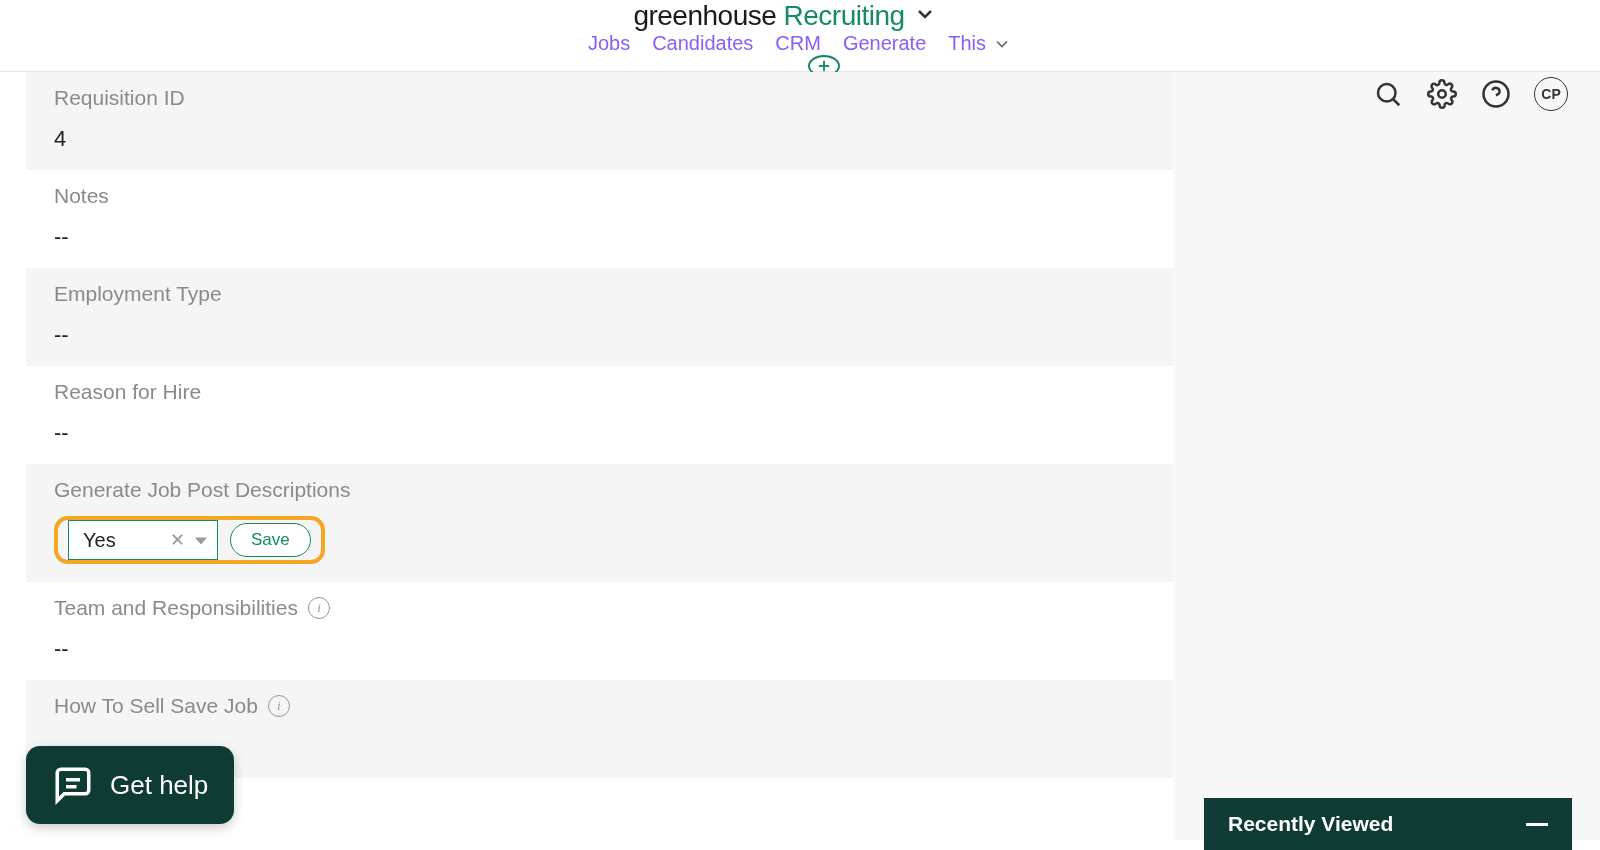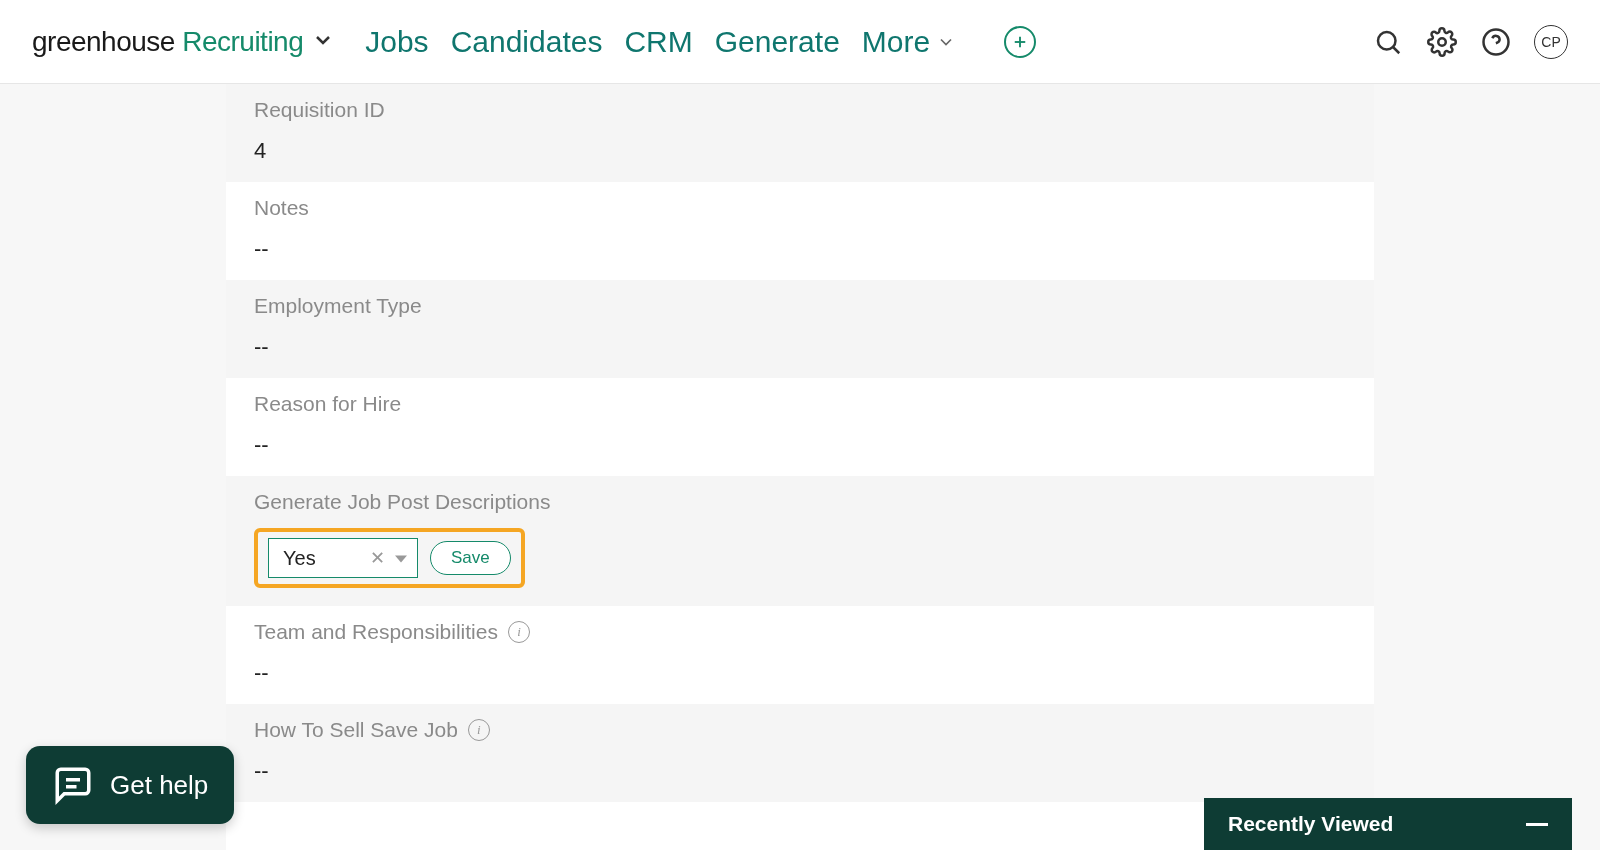--- a/index.html
+++ b/index.html
@@ -11,24 +11,25 @@
       font-family: -apple-system, BlinkMacSystemFont, "Segoe UI", Helvetica, Arial, sans-serif;
       background: #fff;
       width: 1600px;
       height: 850px;
       overflow: hidden;
       position: relative;
     }
     .header {
       display: flex;
       align-items: center;
-      height: 84px;
+      height: 72px;
       padding: 0 32px 0 32px;
       border-bottom: 1px solid #e6e6e6;
       background: #fff;
+      flex-direction: column;
     }
     .logo-area {
       display: flex;
       align-items: center;
       gap: 8px;
       margin-right: 30px;
     }
     .logo-text {
       font-size: 28px;
       font-weight: 400;
@@ -43,22 +44,22 @@
     .logo-caret svg {
       width: 24px;
       height: 24px;
     }
     .nav {
       display: flex;
       align-items: center;
       gap: 22px;
     }
     .nav-item {
-      font-size: 30px;
-      color: #0f766e;
+      font-size: 20px;
+      color: #8b5cf6;
       cursor: pointer;
       display: flex;
       align-items: center;
       gap: 6px;
     }
     .add-btn {
       margin-left: 48px;
       width: 32px;
       height: 32px;
       border: 2.5px solid #158a6a;
@@ -86,30 +87,31 @@
     .hdr-icon svg { width: 30px; height: 30px; }
     .avatar {
       width: 34px;
       height: 34px;
       border: 1.5px solid #333;
       border-radius: 50%;
       display: flex;
       align-items: center;
       justify-content: center;
       font-size: 14px;
-      font-weight: 400;
+      font-weight: 700;
       color: #333;
       cursor: pointer;
     }
     .page-body {
       background: #f7f7f7;
       height: calc(100% - 82px);
       display: flex;
-      justify-content: center;
+      justify-content: flex-start;
       overflow: hidden;
+      margin-left: 26px;
     }
     .card {
       width: 1148px;
       background: #fff;
       margin-top: 0;
     }
     .field-row {
       padding: 14px 28px 18px 28px;
     }
     .field-row.alt {
@@ -138,22 +140,22 @@
       font-size: 13px;
       font-style: italic;
       font-family: Georgia, serif;
       color: #999;
     }
     .hl-box {
       display: inline-flex;
       align-items: center;
       gap: 12px;
       border: 4px solid #f5a623;
-      border-radius: 6px;
-      padding: 6px 10px;
+      border-radius: 14px;
+      padding: 0 10px;
       margin-top: 14px;
     }
     .select-box {
       border: 1.5px solid #158a6a;
       background: #fff;
       height: 40px;
       width: 150px;
       display: flex;
       align-items: center;
       padding: 0 10px 0 14px;
@@ -234,21 +236,21 @@
           <polyline points="6 9 12 15 18 9"></polyline>
         </svg>
     </span>
   </div>
   <div class="nav">
     <div class="nav-item">Jobs</div>
     <div class="nav-item">Candidates</div>
     <div class="nav-item">CRM</div>
     <div class="nav-item">Generate</div>
     <div class="nav-item">
-      <span>More</span>
+      <span>This</span>
       <svg viewBox="0 0 24 24" width="20" height="20" fill="none" stroke="#666" stroke-width="2">
           <polyline points="6 9 12 15 18 9"></polyline>
         </svg>
     </div>
   </div>
   <div class="add-btn">
     <svg viewBox="0 0 24 24" fill="none" stroke="#158a6a" stroke-width="2.5">
         <line x1="12" y1="5" x2="12" y2="19"></line>
         <line x1="5" y1="12" x2="19" y2="12"></line>
       </svg>

